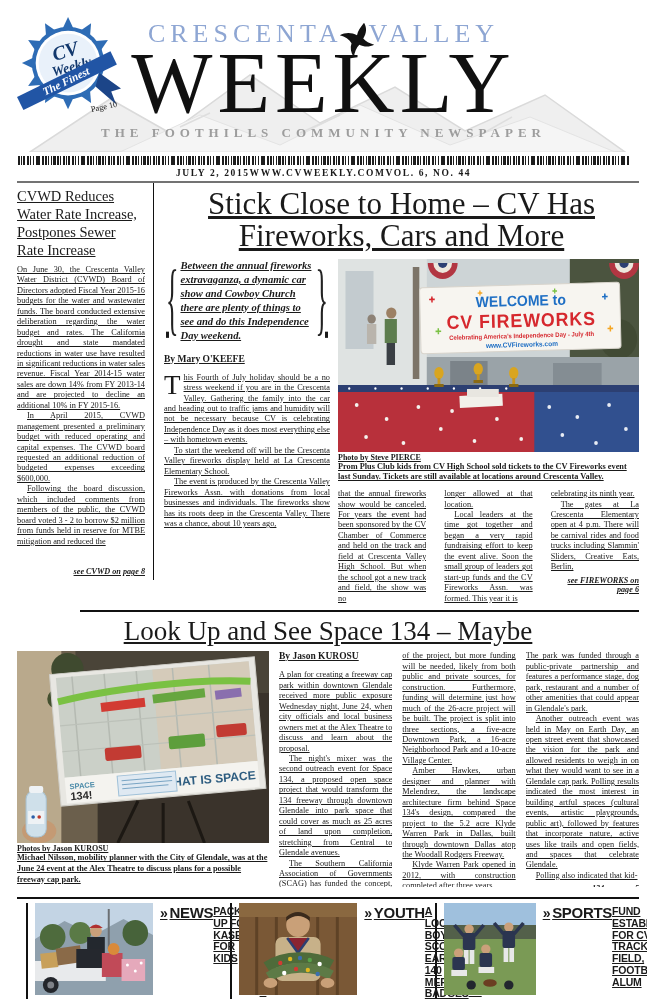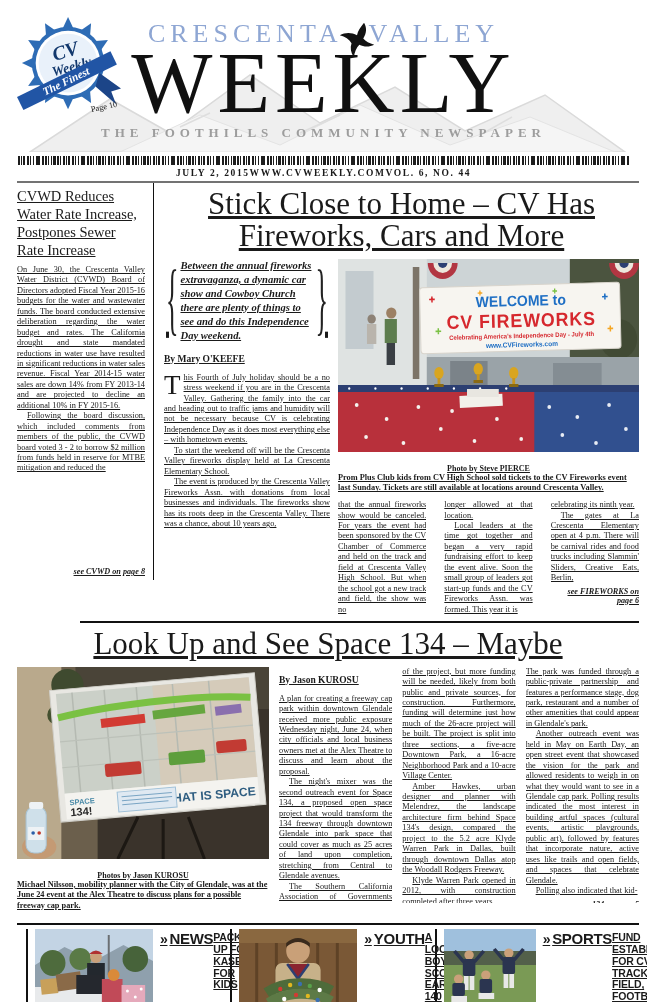--- a/index.html
+++ b/index.html
@@ -38,27 +38,27 @@
   .fw-quotecol{width:166px;flex:none;overflow:hidden;}
   .pullquote{display:flex;align-items:center;font-style:italic;font-weight:bold;
              font-size:10.6px;line-height:1.32;}
   .brace{display:inline-block;font-style:normal;font-weight:normal;font-size:26px;
          transform:scaleY(3.1);color:#222;padding:0 2px;}
   .byline{font-weight:bold;font-size:9.5px;margin:11px 0 9px;}
   .dc{float:left;font-size:27px;line-height:.78;padding:2px 3px 0 0;}
   .lead{text-indent:0 !important;}
   .fw-photostack{flex:1;display:flex;flex-direction:column;}
   .photo-fw{width:100%;height:193px;display:block;}
-  .credit{font-size:8px;font-weight:bold;text-align:center;margin:12px 0 0;}
+  .credit{font-size:8px;font-weight:bold;text-align:left;margin:1px 0 0;}
   .caption{font-size:8.3px;font-weight:bold;line-height:1.28;margin:0 0 6px;}
   .fw-cols{display:flex;gap:18px;}
   .fw-cols .col{flex:1;overflow:hidden;}
   .rule-heavy{border-top:2.5px solid #111;margin:6px 0 0 63px;}
   
-  .s134 h2{text-align:center;font-size:31px;font-weight:normal;line-height:1.05;margin:5px 0 6px;}
+  .s134 h2{text-align:center;font-size:27px;font-weight:normal;line-height:1.05;margin:5px 0 6px;}
   .s134-row{display:flex;gap:10px;}
   .s134-photo-block{width:252px;flex:none;}
   .photo-s134{width:252px;height:192px;display:block;}
   .s134-cols{flex:1;display:flex;gap:10px;}
   .s134-cols .col{flex:1;overflow:hidden;height:236px;}
   
   .rule-bottom{border-top:2px solid #111;margin-top:6px;}
   .teasers{display:flex;border-left:2px solid #111;margin-left:9px;margin-top:4px;height:96px;}
   .teaser{flex:1;display:flex;gap:7px;padding:0 7px;border-right:2px solid #111;min-width:0;}
   .teaser:last-child{border-right:none;}
@@ -133,20 +133,21 @@
   </div>
 
   <div class="content">
 
     <div class="row-top">
 
       <div class="cvwd-col body-text">
         <h3>CVWD Reduces Water Rate Increase, Postpones Sewer Rate Increase</h3>
         <div class="cvwd-body">
           <p class="lead">On June 30, the Crescenta Valley Water District (CVWD) Board of Directors adopted Fiscal Year 2015-16 budgets for the water and wastewater funds. The board conducted extensive deliberation regarding the water budget and rates. The California drought and state mandated reductions in water use have resulted in significant reductions in water sales revenue. Fiscal Year 2014-15 water sales are down 14% from FY 2013-14 and are projected to decline an additional 10% in FY 2015-16.</p>
+          <p>In April 2015, CVWD management presented a preliminary budget with reduced operating and capital expenses. The CVWD board requested an additional reduction of budgeted expenses exceeding $600,000.</p>
           <p>Following the board discussion, which included comments from members of the public, the CVWD board voted 3 - 2 to borrow $2 million from funds held in reserve for MTBE mitigation and reduced the</p>
         </div>
         <div class="jump">see CVWD on page 8</div>
       </div>
 
       <div class="fw-region">
         <div class="fw-headline">
           <div>Stick Close to Home – CV Has</div>
           <div>Fireworks, Cars and More</div>
         </div>
@@ -317,21 +318,21 @@
             <rect x="11" y="160" width="16" height="13" fill="#eef2f5"></rect>
             <circle cx="16" cy="166" r="1.8" fill="#2c5fa8"></circle>
               <circle cx="22" cy="166" r="1.8" fill="#c0392b"></circle>
             <rect x="12" y="135" width="14" height="7" rx="2" fill="#eef2f5"></rect>
           </svg>
           <div class="credit">Photos by Jason KUROSU</div>
           <div class="caption">Michael Nilsson, mobility planner with the City of Glendale, was at the June 24 event at the Alex Theatre to discuss plans for a possible freeway cap park.</div>
         </div>
         <div class="s134-cols body-text">
           <div class="col">
-            <div class="byline" style="margin-top:8px;">By Jason KUROSU</div>
+            <div class="byline" style="margin-top:0;">By Jason KUROSU</div>
             <p class="lead">A plan for creating a freeway cap park within downtown Glendale received more public exposure Wednesday night, June 24, when city officials and local business owners met at the Alex Theatre to discuss and learn about the proposal.</p>
             <p>The night's mixer was the second outreach event for Space 134, a proposed open space project that would transform the 134 freeway through downtown Glendale into park space that could cover as much as 25 acres of land upon completion, stretching from Central to Glendale avenues.</p>
             <p>The Southern California Association of Governments (SCAG) has funded the concept, planning and outreach phases</p>
           </div>
           <div class="col">
             <p class="lead">of the project, but more funding will be needed, likely from both public and private sources, for construction. Furthermore, funding will determine just how much of the 26-acre project will be built. The project is split into three sections, a five-acre Downtown Park, a 16-acre Neighborhood Park and a 10-acre Village Center.</p>
             <p>Amber Hawkes, urban designer and planner with Melendrez, the landscape architecture firm behind Space 134's design, compared the project to the 5.2 acre Klyde Warren Park in Dallas, built through downtown Dallas atop the Woodall Rodgers Freeway.</p>
             <p>Klyde Warren Park opened in 2012, with construction completed after three years.</p>
           </div>
           <div class="col">

